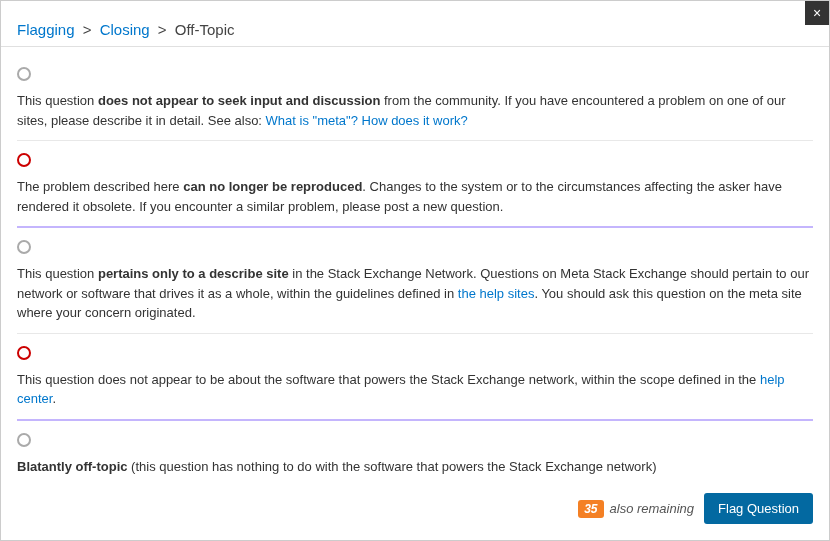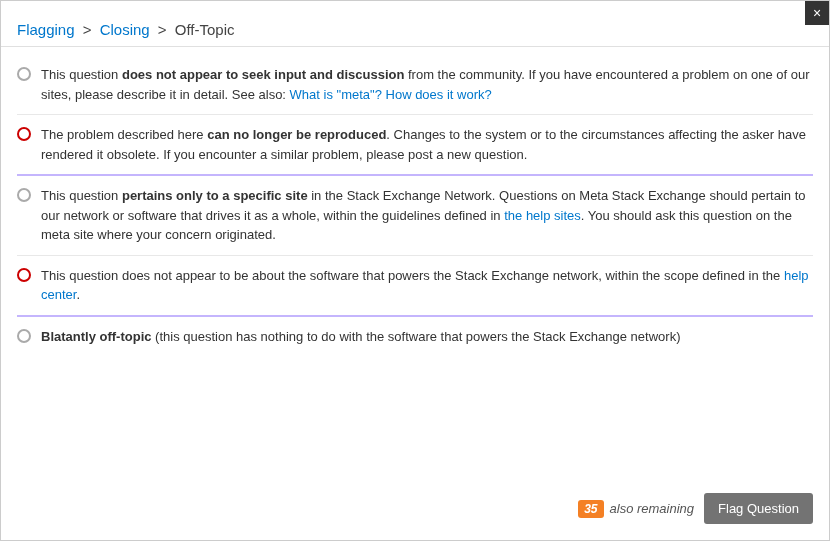--- a/index.html
+++ b/index.html
@@ -62,20 +62,21 @@
     .options-list {
       padding: 8px 16px;
     }
 
     .option-item {
       display: flex;
       align-items: flex-start;
       padding: 10px 0;
       border-bottom: 1px solid #e8e8e8;
       gap: 10px;
+      flex-direction: column;
     }
 
     .option-item.has-error {
       border-bottom: 2px solid #c4b5fd;
     }
 
     .option-item:last-child {
       border-bottom: none;
     }
 
@@ -130,21 +131,21 @@
     .flags-badge {
       background: #f48024;
       color: #fff;
       font-size: 12px;
       font-weight: bold;
       padding: 2px 6px;
       border-radius: 3px;
     }
 
     .flag-button {
-      background: #737373;
+      background: #0369a1;
       color: #fff;
       border: none;
       padding: 8px 14px;
       font-size: 13px;
       border-radius: 3px;
       cursor: pointer;
     }
   </style>
 </head>
 <body>
@@ -167,21 +168,21 @@
   <div class="option-item">
         <div class="radio-btn"></div>
         <div class="option-text">This question <strong>does not appear to seek input and discussion</strong> from the community. If you have encountered a problem on one of our sites, please describe it in detail. See also: <a href="#">What is "meta"? How does it work?</a></div>
       </div>
       <div class="option-item has-error">
         <div class="radio-btn error-radio"></div>
         <div class="option-text">The problem described here <strong>can no longer be reproduced</strong>. Changes to the system or to the circumstances affecting the asker have rendered it obsolete. If you encounter a similar problem, please post a new question.</div>
       </div>
       <div class="option-item">
         <div class="radio-btn"></div>
-        <div class="option-text">This question <strong>pertains only to a specific site</strong> in the Stack Exchange Network. Questions on Meta Stack Exchange should pertain to our network or software that drives it as a whole, within the guidelines defined in <a href="#">the help sites</a>. You should ask this question on the meta site where your concern originated.</div>
+        <div class="option-text">This question <strong>pertains only to a describe site</strong> in the Stack Exchange Network. Questions on Meta Stack Exchange should pertain to our network or software that drives it as a whole, within the guidelines defined in <a href="#">the help sites</a>. You should ask this question on the meta site where your concern originated.</div>
       </div>
       <div class="option-item has-error">
         <div class="radio-btn error-radio"></div>
         <div class="option-text">This question does not appear to be about the software that powers the Stack Exchange network, within the scope defined in the <a href="#">help center</a>.</div>
       </div>
       <div class="option-item">
         <div class="radio-btn"></div>
         <div class="option-text"><strong>Blatantly off-topic</strong> (this question has nothing to do with the software that powers the Stack Exchange network)</div>
       </div>
     </div>

